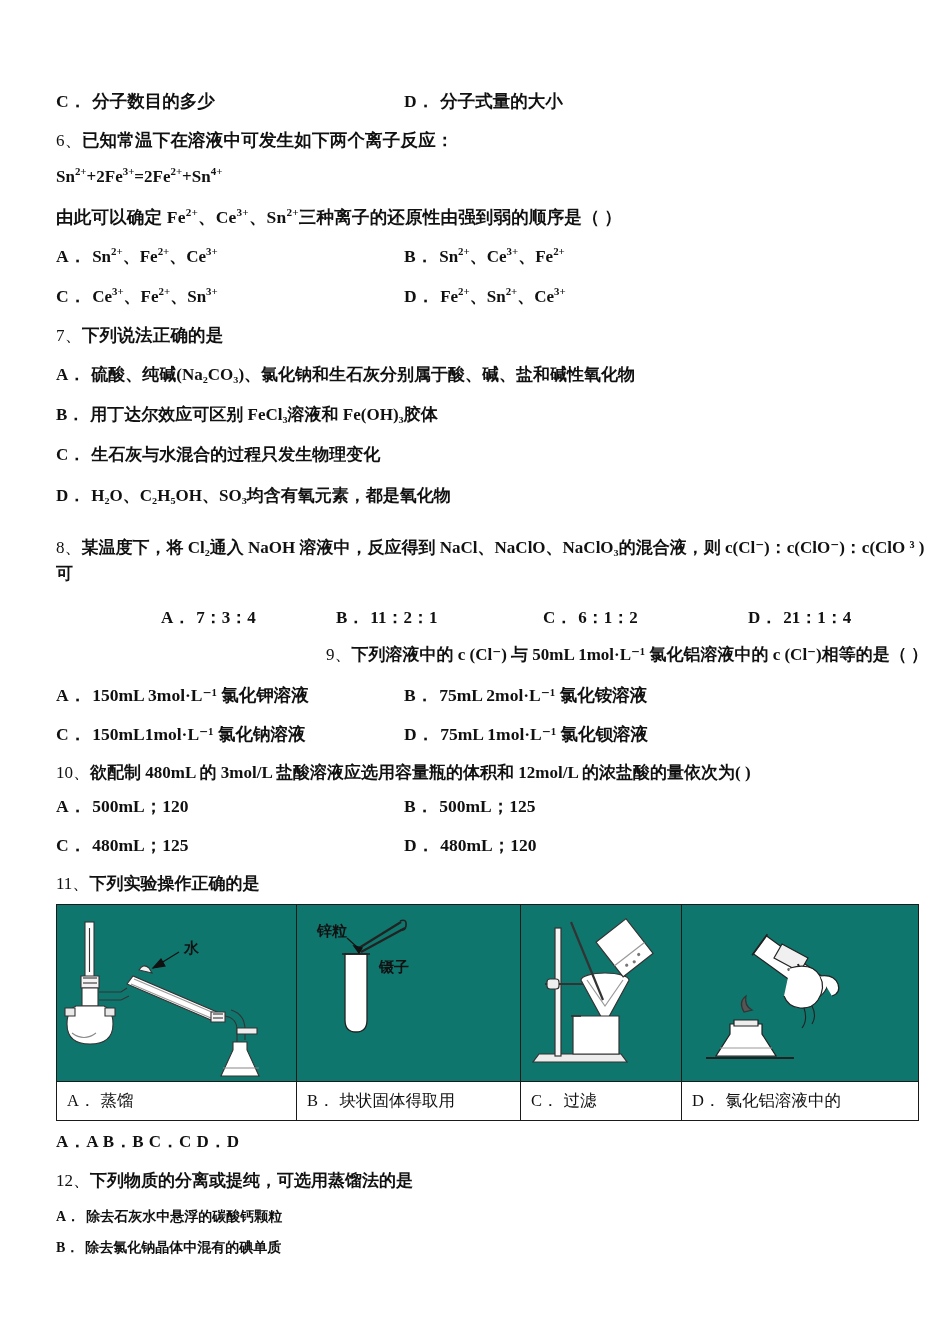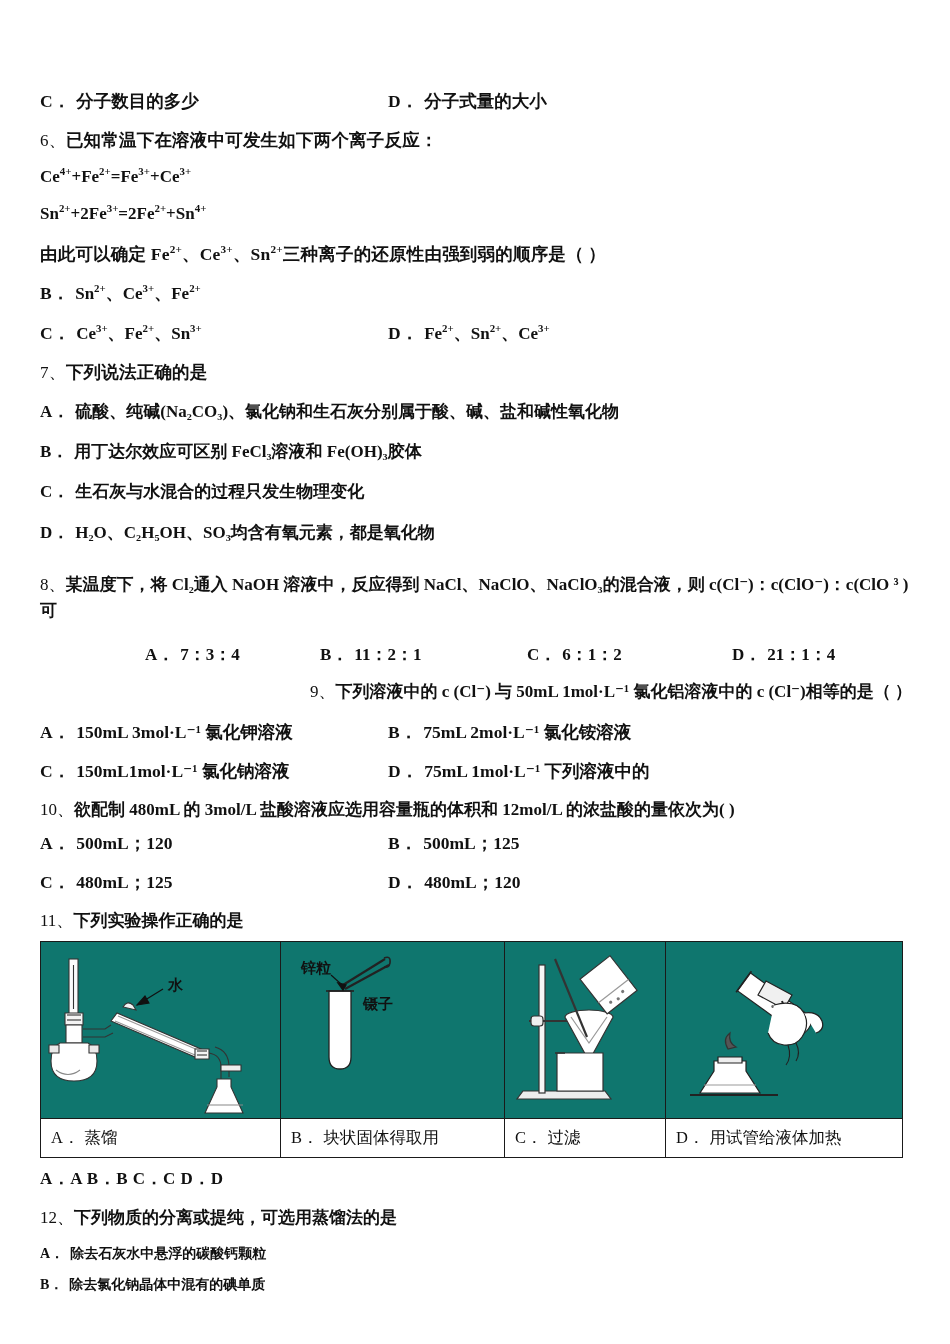--- a/index.html
+++ b/index.html
@@ -10,21 +10,21 @@
   body {
     width: 950px;
     height: 1344px;
     position: relative;
     font-family: "Liberation Serif", "DejaVu Serif", serif;
     color: #111111;
     overflow: hidden;
   }
   .page {
     position: absolute;
-    left: 0; top: 0;
+    left: 16px; top: 0;
     width: 760px;
     height: 1344px;
     padding: 0;
   }
   .content {
     position: absolute;
     left: 40px;
     top: 88px;
     width: 872px;
   }
@@ -159,33 +159,33 @@
     </div>
     <div class="col opt-b">
       <span class="lbl">D．</span><span>分子式量的大小</span>
     </div>
   </div>
 
   <div class="qline">
     <span class="qnum">6、</span><span class="stem">已知常温下在溶液中可发生如下两个离子反应：</span>
   </div>
 
-  <div class="eqline">
-    <span>Ce</span><sup>4+</sup><span>+Fe</span><sup>2+</sup><span>=Fe</span><sup>3+</sup><span>+Ce</span><sup>3+</sup>
-  </div>
 
   <div class="eqline">
     <span>Sn</span><sup>2+</sup><span>+2Fe</span><sup>3+</sup><span>=2Fe</span><sup>2+</sup><span>+Sn</span><sup>4+</sup>
   </div>
 
   <div class="qline">
     <span>由此可以确定 Fe</span><sup>2+</sup><span>、Ce</span><sup>3+</sup><span>、Sn</span><sup>2+</sup><span>三种离子的还原性由强到弱的顺序是（   ）</span>
   </div>
 
   <div class="optrow">
+    <div class="col opt-a">
+      <span class="lbl">A．</span><span class="formula"><span>Sn</span><sup>2+</sup>、<span>Fe</span><sup>2+</sup>、<span>Ce</span><sup>3+</sup></span>
+    </div>
     <div class="col opt-b">
       <span class="lbl">B．</span><span class="formula"><span>Sn</span><sup>2+</sup>、<span>Ce</span><sup>3+</sup>、<span>Fe</span><sup>2+</sup></span>
     </div>
   </div>
 
   <div class="optrow">
     <div class="col opt-a">
       <span class="lbl">C．</span><span class="formula"><span>Ce</span><sup>3+</sup>、<span>Fe</span><sup>2+</sup>、<span>Sn</span><sup>3+</sup></span>
     </div>
     <div class="col opt-b">
@@ -221,21 +221,21 @@
 
   <div class="wide-row" style="margin-bottom:14px;text-align:right;">
     <span class="qnum">9、</span><span>下列溶液中的 c (Cl⁻) 与 50mL 1mol·L⁻¹ 氯化铝溶液中的 c (Cl⁻)相等的是（   ）</span>
   </div>
   <div class="optrow">
     <div class="col opt-a"><span class="lbl">A．</span><span>150mL 3mol·L⁻¹ 氯化钾溶液</span></div>
     <div class="col opt-b"><span class="lbl">B．</span><span>75mL 2mol·L⁻¹ 氯化铵溶液</span></div>
   </div>
   <div class="optrow">
     <div class="col opt-a"><span class="lbl">C．</span><span>150mL1mol·L⁻¹ 氯化钠溶液</span></div>
-    <div class="col opt-b"><span class="lbl">D．</span><span>75mL 1mol·L⁻¹ 下列溶液中的</span></div>
+    <div class="col opt-b"><span class="lbl">D．</span><span>75mL 1mol·L⁻¹ 氯化钡溶液</span></div>
   </div>
 
   <div class="wide-row" style="">
     <span class="qnum">10、</span><span>欲配制 480mL 的 3mol/L 盐酸溶液应选用容量瓶的体积和 12mol/L 的浓盐酸的量依次为(   )</span>
   </div>
   <div class="optrow">
     <div class="col opt-a"><span class="lbl">A．</span><span>500mL；120</span></div>
     <div class="col opt-b"><span class="lbl">B．</span><span>500mL；125</span></div>
   </div>
   <div class="optrow">
@@ -392,21 +392,21 @@
       <td class="c1 cap-cell">
         <span class="cap-lbl">A．</span><span>蒸馏</span>
       </td>
       <td class="c2 cap-cell">
         <span class="cap-lbl">B．</span><span>块状固体得取用</span>
       </td>
       <td class="c3 cap-cell">
         <span class="cap-lbl">C．</span><span>过滤</span>
       </td>
       <td class="c4 cap-cell">
-        <span class="cap-lbl">D．</span><span>用试管给液体加热</span>
+        <span class="cap-lbl">D．</span><span>氯化铝溶液中的</span>
       </td>
     </tr>
   </tbody>
       </table>
 
   <div class="answer-row">A．A  B．B  C．C  D．D</div>
 
   <div class="wide-row" style="margin-bottom:14px;">
     <span class="qnum">12、</span><span>下列物质的分离或提纯，可选用蒸馏法的是</span>
   </div>

